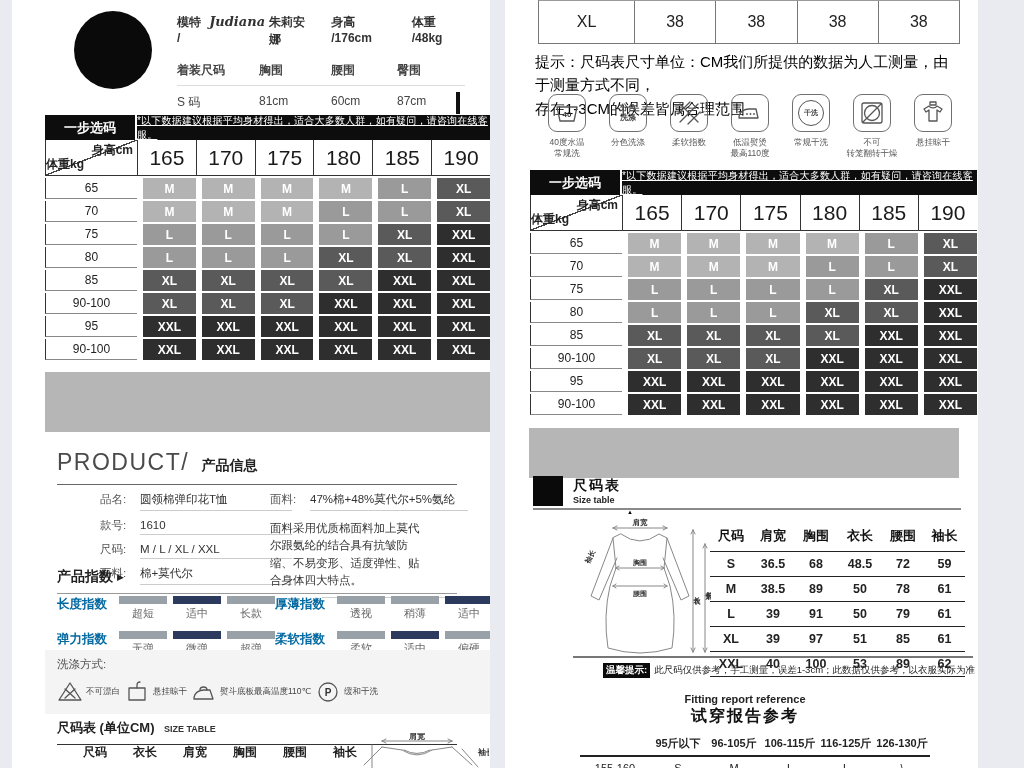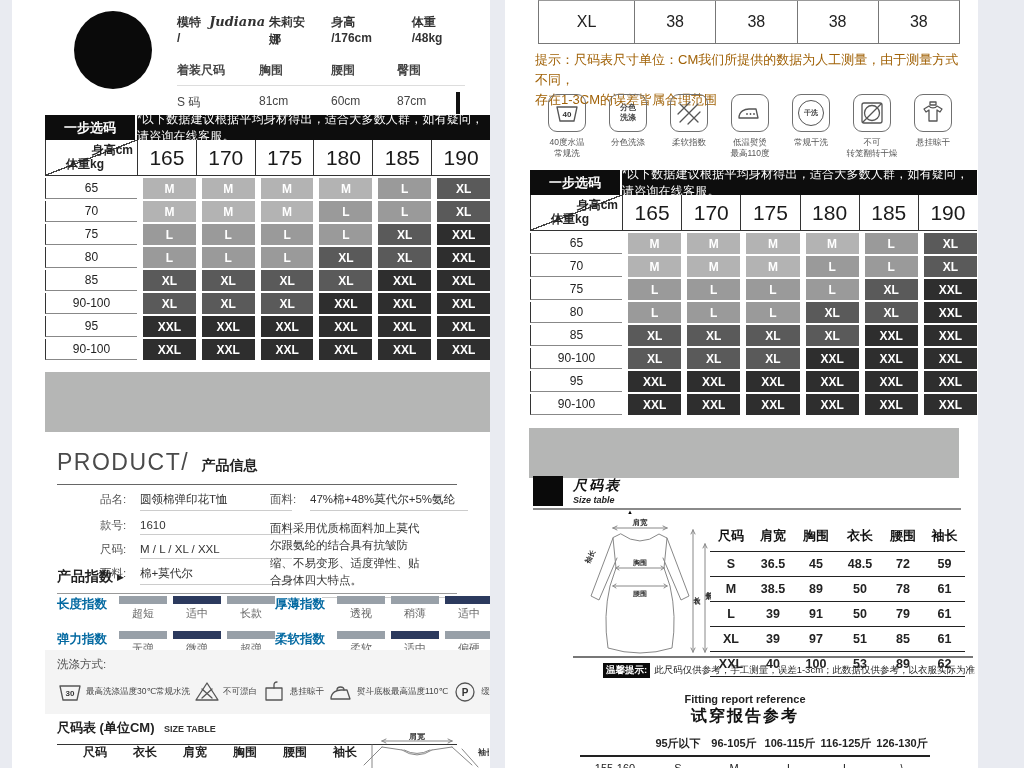--- a/index.html
+++ b/index.html
@@ -17,25 +17,25 @@
   .mi-script{font-family:"DejaVu Serif","Liberation Serif",serif;font-style:italic;font-weight:bold;font-size:13px;}
   .mi-sp{margin-left:14px;}
   .mi-grid{display:grid;grid-template-columns:82px 72px 66px 66px;padding:8px 0 6px 0;border-bottom:1px solid #ddd;color:#444;}
   .mi-grid.hd{font-weight:bold;margin-top:6px;}
   .page-mark{left:444px;top:92px;width:4px;height:22px;background:#111;}
 
   
   .sz-chart{position:absolute;}
   .sz-head{display:flex;height:25px;background:#0d0d0d;color:#fff;}
   .sz-corner{width:92px;display:flex;align-items:center;justify-content:center;font-size:13px;font-weight:bold;border-right:2px solid #fff;}
-  .sz-note{flex:1;display:flex;align-items:center;justify-content:center;font-size:12px;letter-spacing:0.2px;}
+  .sz-note{flex:1;display:flex;align-items:center;justify-content:center;font-size:10px;letter-spacing:0.2px;text-decoration:underline;}
   .sz-cols{display:grid;grid-template-columns:92px repeat(6,1fr);height:36px;border-bottom:1px solid #333;}
   .sz-diag{position:relative;border-left:1px solid #333;background-image:linear-gradient(to bottom right,transparent calc(50% - 0.7px),#444 calc(50% - 0.7px),#444 calc(50% + 0.7px),transparent calc(50% + 0.7px));font-size:12px;font-weight:bold;color:#222;}
   .sz-diag .dt{position:absolute;top:2px;right:4px;}
-  .sz-diag .db{position:absolute;bottom:2px;left:20px;}
+  .sz-diag .db{position:absolute;bottom:2px;left:0;}
   .sz-h{display:flex;align-items:center;justify-content:center;font-size:21px;color:#1a1a1a;border-left:1px solid #333;}
   .sz-row{display:grid;grid-template-columns:92px repeat(6,1fr);column-gap:6px;height:21px;margin-top:2px;}
   .sz-w{display:flex;align-items:center;justify-content:center;font-size:12px;color:#222;background:#fff;border-left:1px solid #333;border-bottom:1px solid #888;}
   .sz-cell{display:flex;align-items:center;justify-content:center;font-size:12px;font-weight:600;color:#fff;background:#9a9a9a;}
 
   .gray-band{background:#b5b6b5;}
 
   
   .prod-header{left:45px;top:449px;width:400px;border-bottom:1px solid #666;padding-bottom:8px;}
   .prod-en{font-size:23px;font-weight:200;letter-spacing:1.5px;color:#4a4a4a;}
@@ -77,30 +77,30 @@
   .lst-title{font-size:13px;font-weight:bold;color:#222;}
   .lst-sub{font-size:9px;font-weight:bold;color:#333;margin-left:5px;}
   .lst-table{left:58px;top:744px;width:300px;}
   .lst-hrow,.lst-drow{display:grid;grid-template-columns:repeat(6,1fr);text-align:center;}
   .lst-hrow{font-size:12px;font-weight:bold;color:#222;}
 
   
   .rt-table{left:33px;top:0;width:422px;height:44px;border:1px solid #777;border-top-color:#999;display:grid;grid-template-columns:95px repeat(4,1fr);}
   .rt-cell{display:flex;align-items:center;justify-content:center;font-size:16px;color:#222;border-left:1px solid #777;}
   .rt-cell:first-child{border-left:none;}
-  .tip{left:30px;top:50px;width:425px;font-size:13px;color:#a16207;line-height:1.55;}
+  .tip{left:30px;top:50px;width:425px;font-size:15px;color:#000000;line-height:1.55;}
 
   .wi-row{left:36px;top:94px;display:flex;gap:9px;}
   .wi-item{width:52px;text-align:center;}
   .wi-box{width:38px;height:38px;margin:0 auto;border:1.5px solid #707070;border-radius:9px;display:flex;align-items:center;justify-content:center;}
   .wi-lab{font-size:8.5px;color:#555;margin-top:5px;white-space:pre-line;line-height:1.3;}
   .wi-text{font-size:8px;font-weight:bold;color:#444;white-space:pre-line;line-height:1.2;}
   .wi-circle{width:26px;height:26px;border:1.3px solid #555;border-radius:50%;display:flex;align-items:center;justify-content:center;font-size:7px;font-weight:bold;color:#444;}
 
-  .sec-header{left:28px;top:476px;display:flex;align-items:center;font-style:italic;}
+  .sec-header{left:28px;top:476px;display:flex;align-items:center;}
   .sec-sq{width:30px;height:30px;background:#0a0a0a;flex:none;}
   .sec-tt{margin-left:10px;}
   .sec-cn{font-size:14px;font-weight:bold;color:#111;letter-spacing:2px;}
   .sec-en{font-size:9px;font-weight:bold;color:#222;margin-top:0;}
   .sec-line{left:28px;top:508px;width:428px;height:2px;background:#8a8a8a;}
   .sec-tri{left:122px;top:509px;font-size:6px;color:#000;}
 
   .rst{left:205px;top:527px;width:255px;}
   .rst-hrow{display:grid;grid-template-columns:42px 42px 44px 44px 42px 41px;font-size:13px;font-weight:bold;color:#111;text-align:center;padding-bottom:6px;border-bottom:1.5px solid #222;}
   .rst-row{display:grid;grid-template-columns:42px 42px 44px 44px 42px 41px;font-size:12.5px;font-weight:bold;color:#222;text-align:center;padding:5px 0;border-bottom:1.5px solid #222;}
@@ -367,27 +367,20 @@
             <div class="idx-bar"></div>
             <span class="idx-lab">偏硬</span>
           </div>
       </div>
     </div>
   </div>
 
   <div class="abs wash-strip">
     <div class="ws-title">洗涤方式:</div>
     <div class="ws-row">
-      <div class="ws-item">
-        <svg width="26" height="24" viewBox="0 0 26 24">
-          <path class="st" d="M3,6 L23,6 L20,20 L6,20 Z"></path>
-          <text x="13" y="16" text-anchor="middle" class="svgtxt">30</text>
-        </svg>
-        <span class="ws-lab">最高洗涤温度30℃常规水洗</span>
-      </div>
       <div class="ws-item">
         <svg width="26" height="24" viewBox="0 0 26 24">
           <path class="st" d="M13,3 L24,20 L2,20 Z"></path>
           <path class="st" d="M8,9 L18,18 M18,9 L8,18"></path>
         </svg>
         <span class="ws-lab">不可漂白</span>
       </div>
       <div class="ws-item">
         <svg width="26" height="24" viewBox="0 0 26 24">
           <path class="st" d="M13,8 V5 Q13,2 16,2"></path>
@@ -659,21 +652,21 @@
       <span>胸围</span>
       <span>衣长</span>
       <span>腰围</span>
       <span>袖长</span>
     </div>
     <div>
 
         <div class="rst-row">
           <span>S</span>
           <span>36.5</span>
-          <span>45</span>
+          <span>68</span>
           <span>48.5</span>
           <span>72</span>
           <span>59</span>
         </div>
 
         <div class="rst-row">
           <span>M</span>
           <span>38.5</span>
           <span>89</span>
           <span>50</span>

